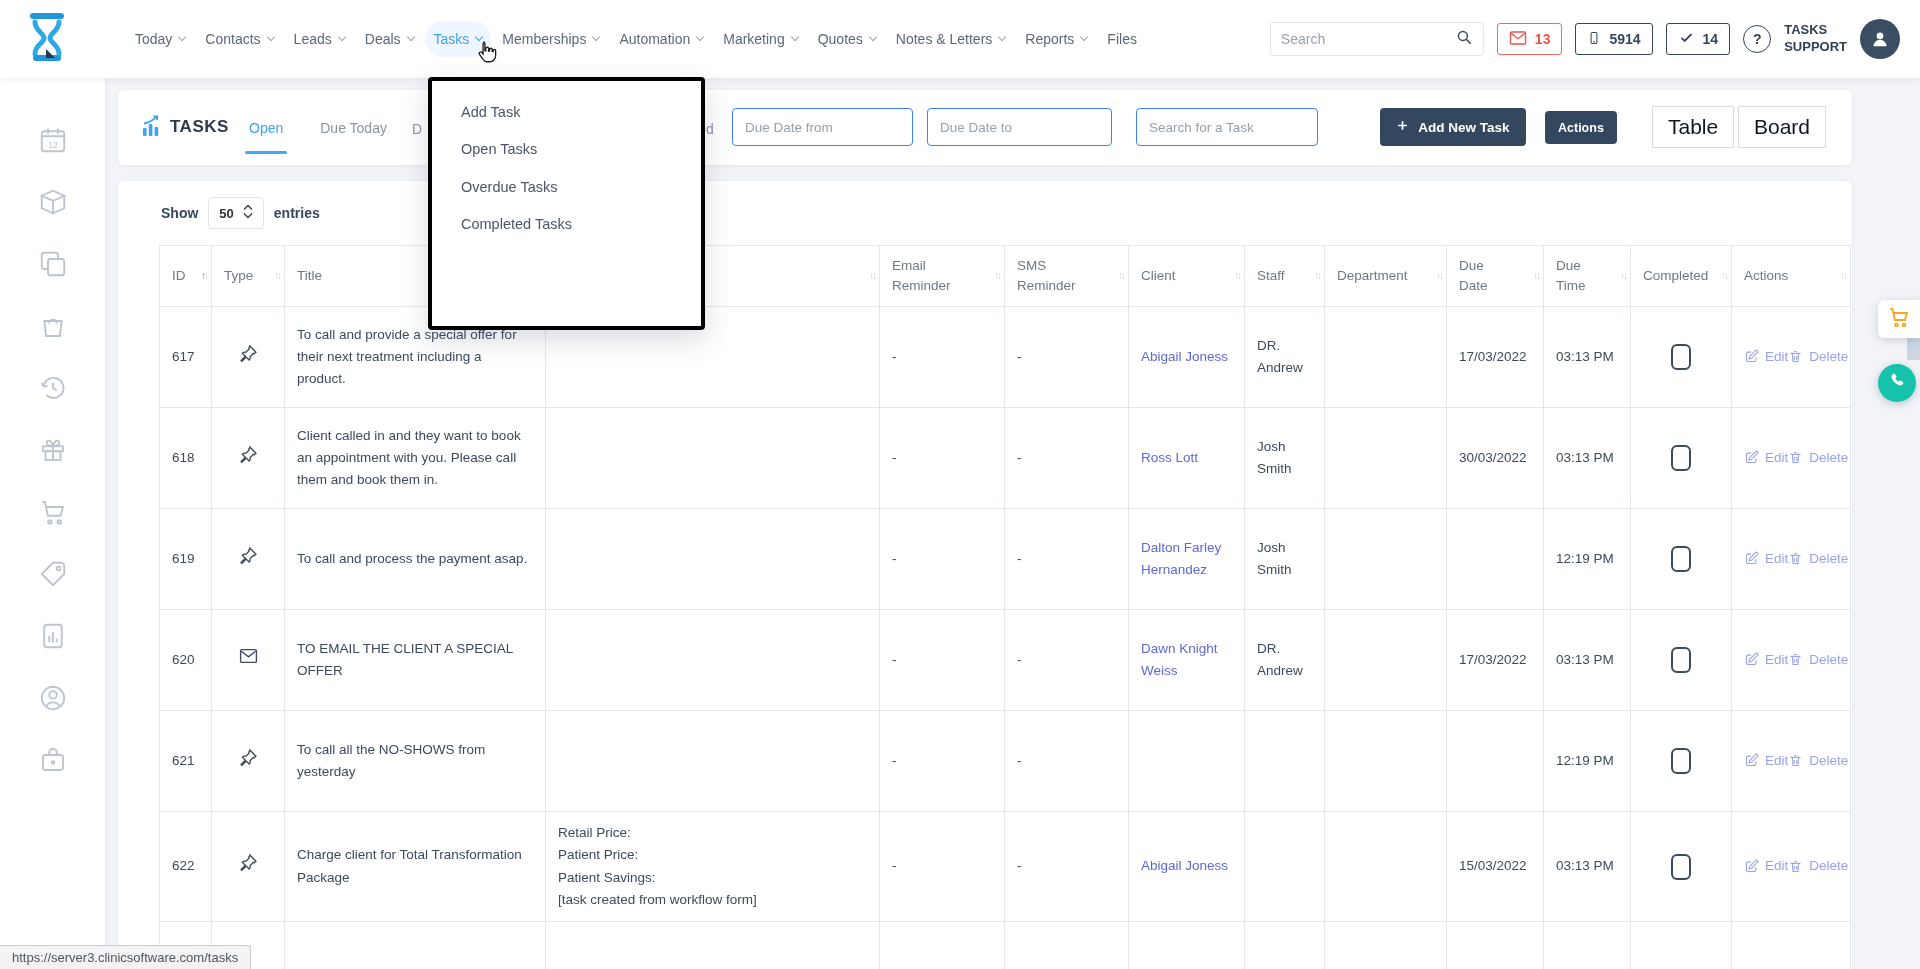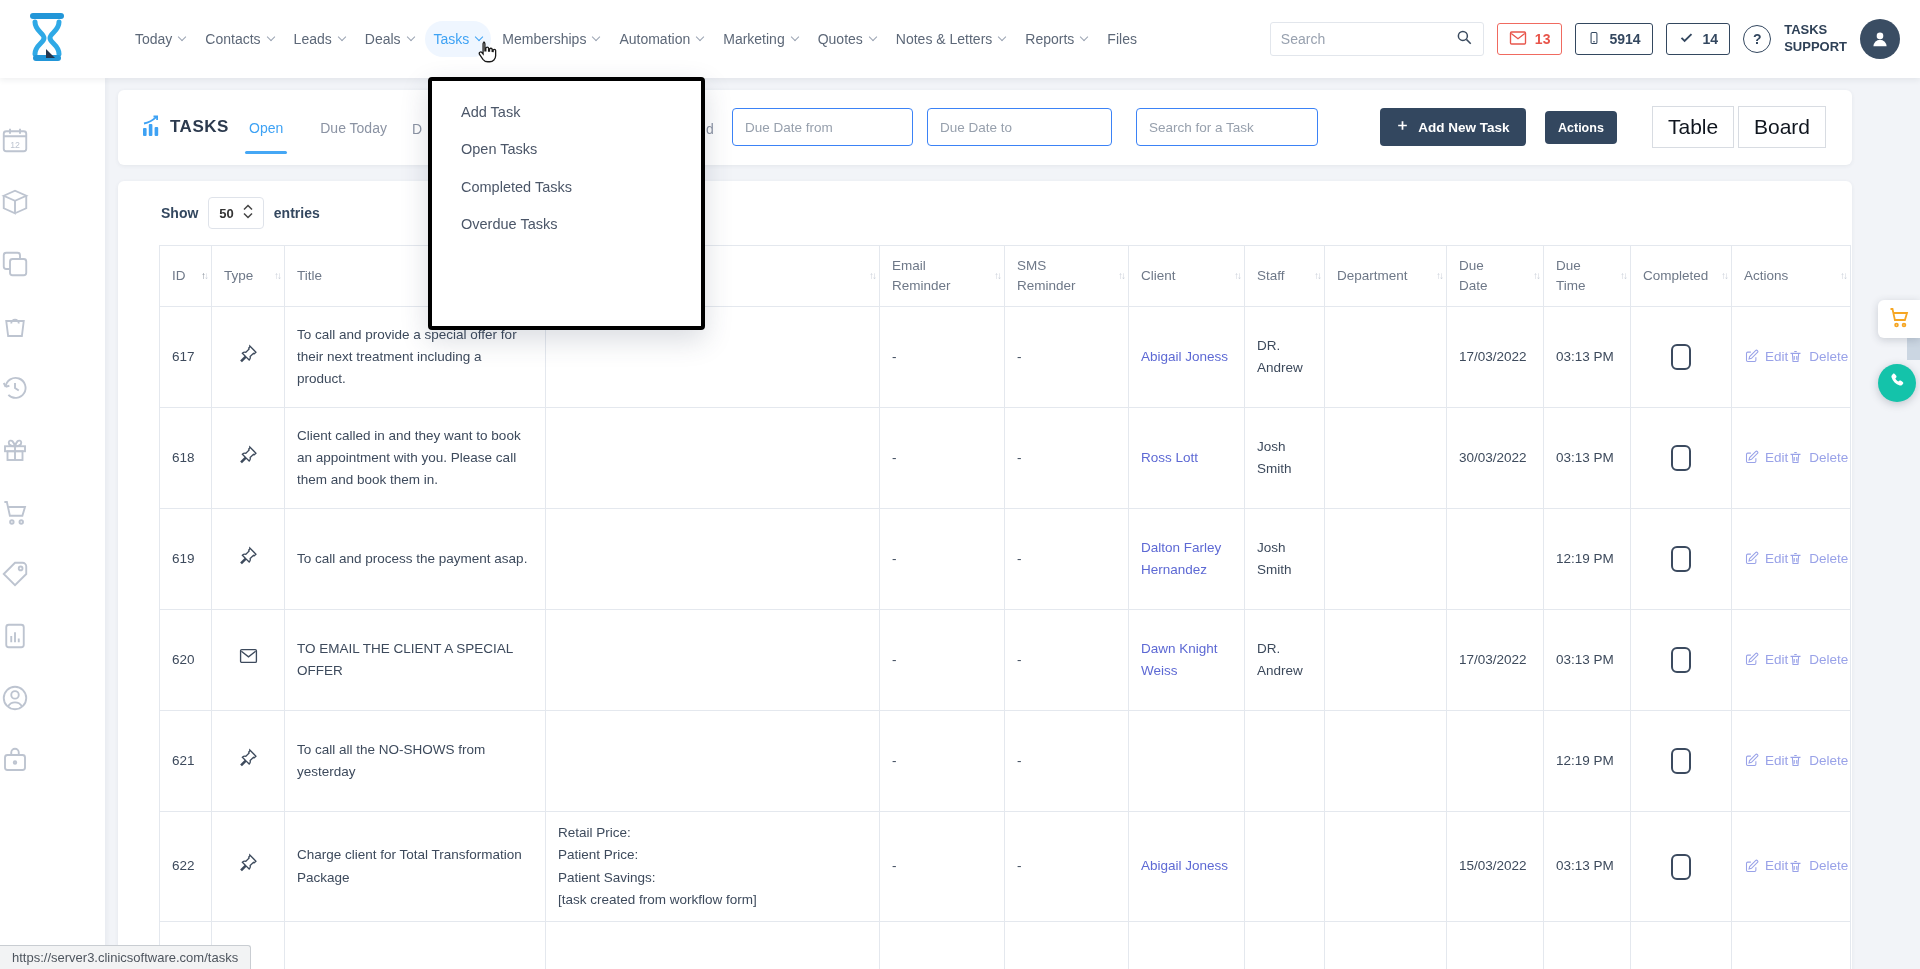--- a/index.html
+++ b/index.html
@@ -29,21 +29,21 @@
   .badge.red { border-color:#f06a60; color:#e8554b; }
   .helpbtn { width:28px; height:28px; border:1.5px solid #33475f; border-radius:50%;
              display:flex; align-items:center; justify-content:center; font-size:14px; font-weight:700; color:#33475f; }
   .account { display:flex; flex-direction:column; font-size:13px; font-weight:700; color:#2f4157; line-height:1.3; }
   .avatar { width:40px; height:40px; border-radius:50%; background:#3a4d63;
             display:flex; align-items:center; justify-content:center; }
 
   
   .sidebar { position:absolute; top:78px; left:0; width:105px; bottom:0; background:#fff;
              box-shadow:2px 0 4px rgba(40,50,70,.05); display:flex; flex-direction:column;
-             padding-top:47px; gap:32px; z-index:30; }
+             align-items:center; padding-top:47px; gap:32px; z-index:30; }
   .side-item { width:30px; height:30px; cursor:pointer; }
 
   
   .head-card { position:absolute; left:118px; top:90px; width:1734px; height:75px; background:#fff;
                border-radius:6px; box-shadow:0 1px 4px rgba(40,50,70,.07); z-index:20; }
   .chart-ic { position:absolute; left:22px; top:25px; }
   .page-title { position:absolute; left:52px; top:27px; font-size:17px; font-weight:700;
                 color:#2c3a4e; letter-spacing:.5px; }
   .tabs { position:absolute; left:131px; top:0; height:100%; display:flex; gap:37px; align-items:flex-start; }
   .tab { font-size:14px; color:#8b93a3; position:relative; height:100%; display:flex;
@@ -602,22 +602,22 @@
               </div>
             </td>
           </tr>
         </tbody>
       </table>
   </section>
 
   <div class="dropdown" id="tasksDropdown">
       <div class="dd-item">Add Task</div>
       <div class="dd-item">Open Tasks</div>
+      <div class="dd-item">Overdue Tasks</div>
       <div class="dd-item">Completed Tasks</div>
-      <div class="dd-item">Overdue Tasks</div>
     </div>
 
   <span class="cursor">
     <svg width="22" height="26" viewBox="0 0 22 26">
       <path d="M7.3 2.2c.9 0 1.6.7 1.6 1.6v7l.9.05V8.6c0-.8.65-1.4 1.4-1.4s1.4.6 1.4 1.4v2.5l.9.06V9.6c0-.75.6-1.35 1.35-1.35.74 0 1.35.6 1.35 1.35v1.9l.9.06v-1c0-.7.57-1.27 1.27-1.27s1.27.57 1.27 1.27v5.3c0 3.2-2.6 5.9-5.9 5.9h-2c-1.9 0-3.7-1-4.8-2.5l-3.4-4.9c-.5-.7-.4-1.6.3-2.1.65-.5 1.55-.4 2.05.2l1.2 1.5V3.8c0-.9.7-1.6 1.6-1.6z" fill="#fff" stroke="#1a1a1a" stroke-width="1.3"></path>
       </svg>
   </span>
 
   <div class="float-cart">
     <span>

